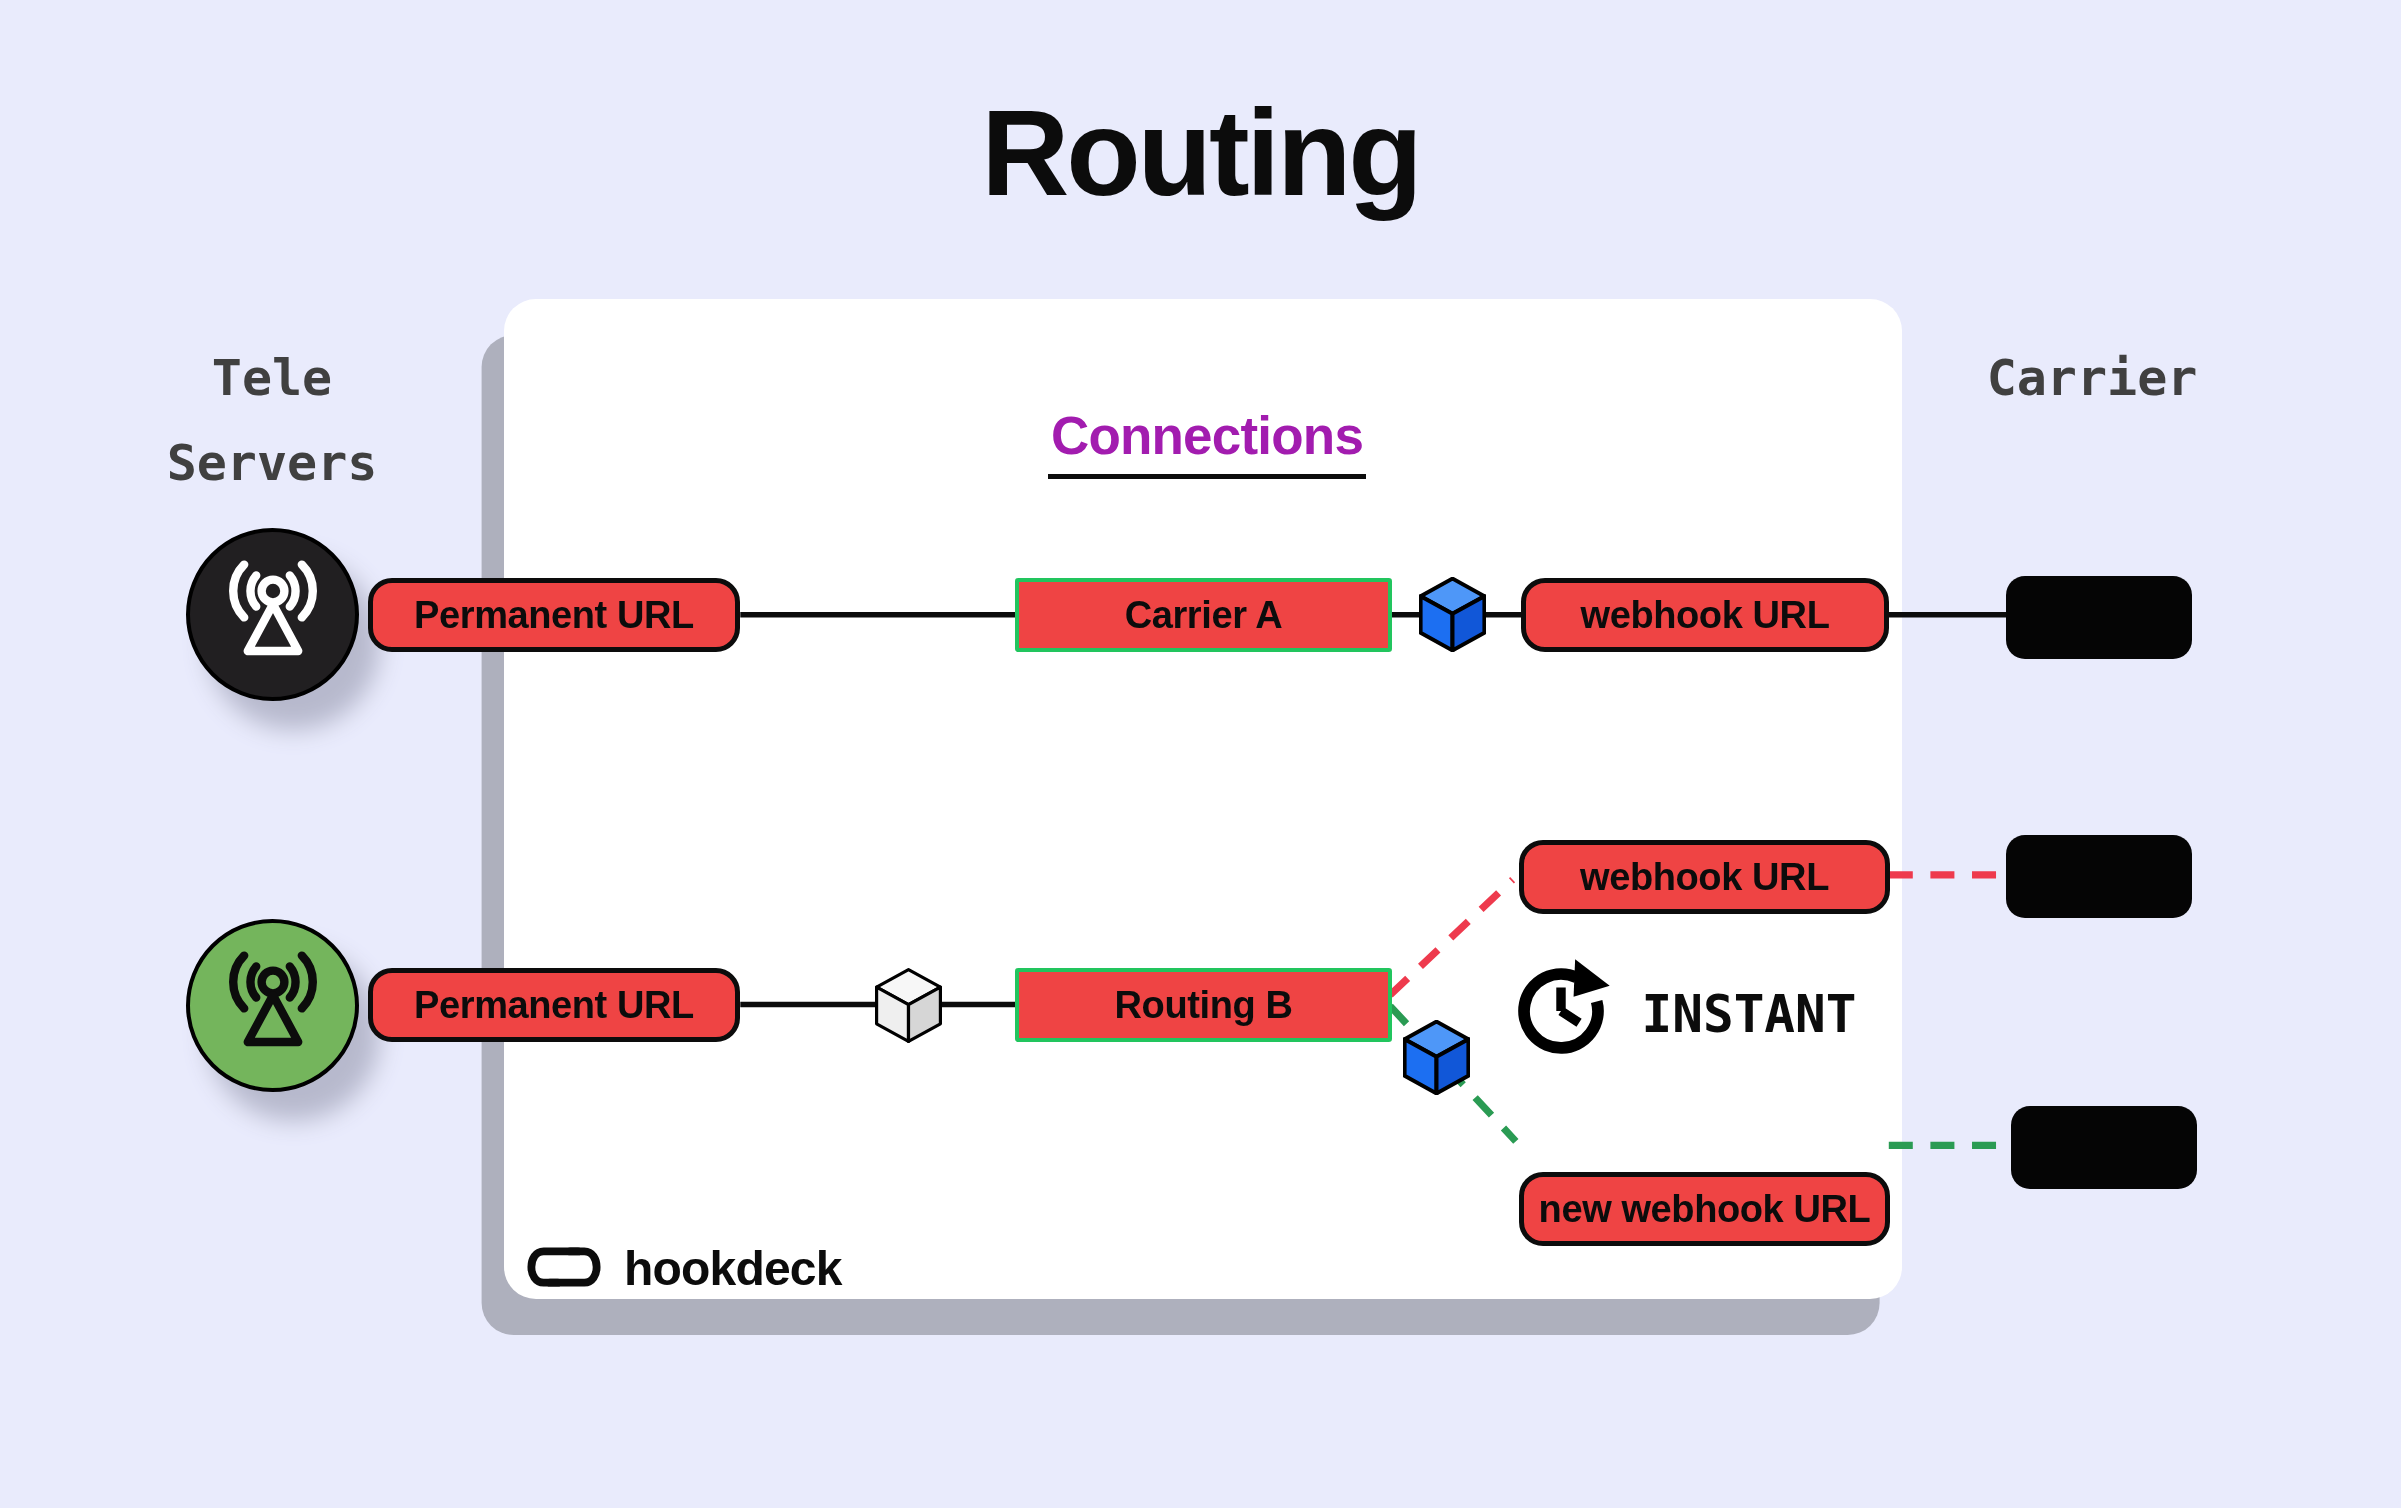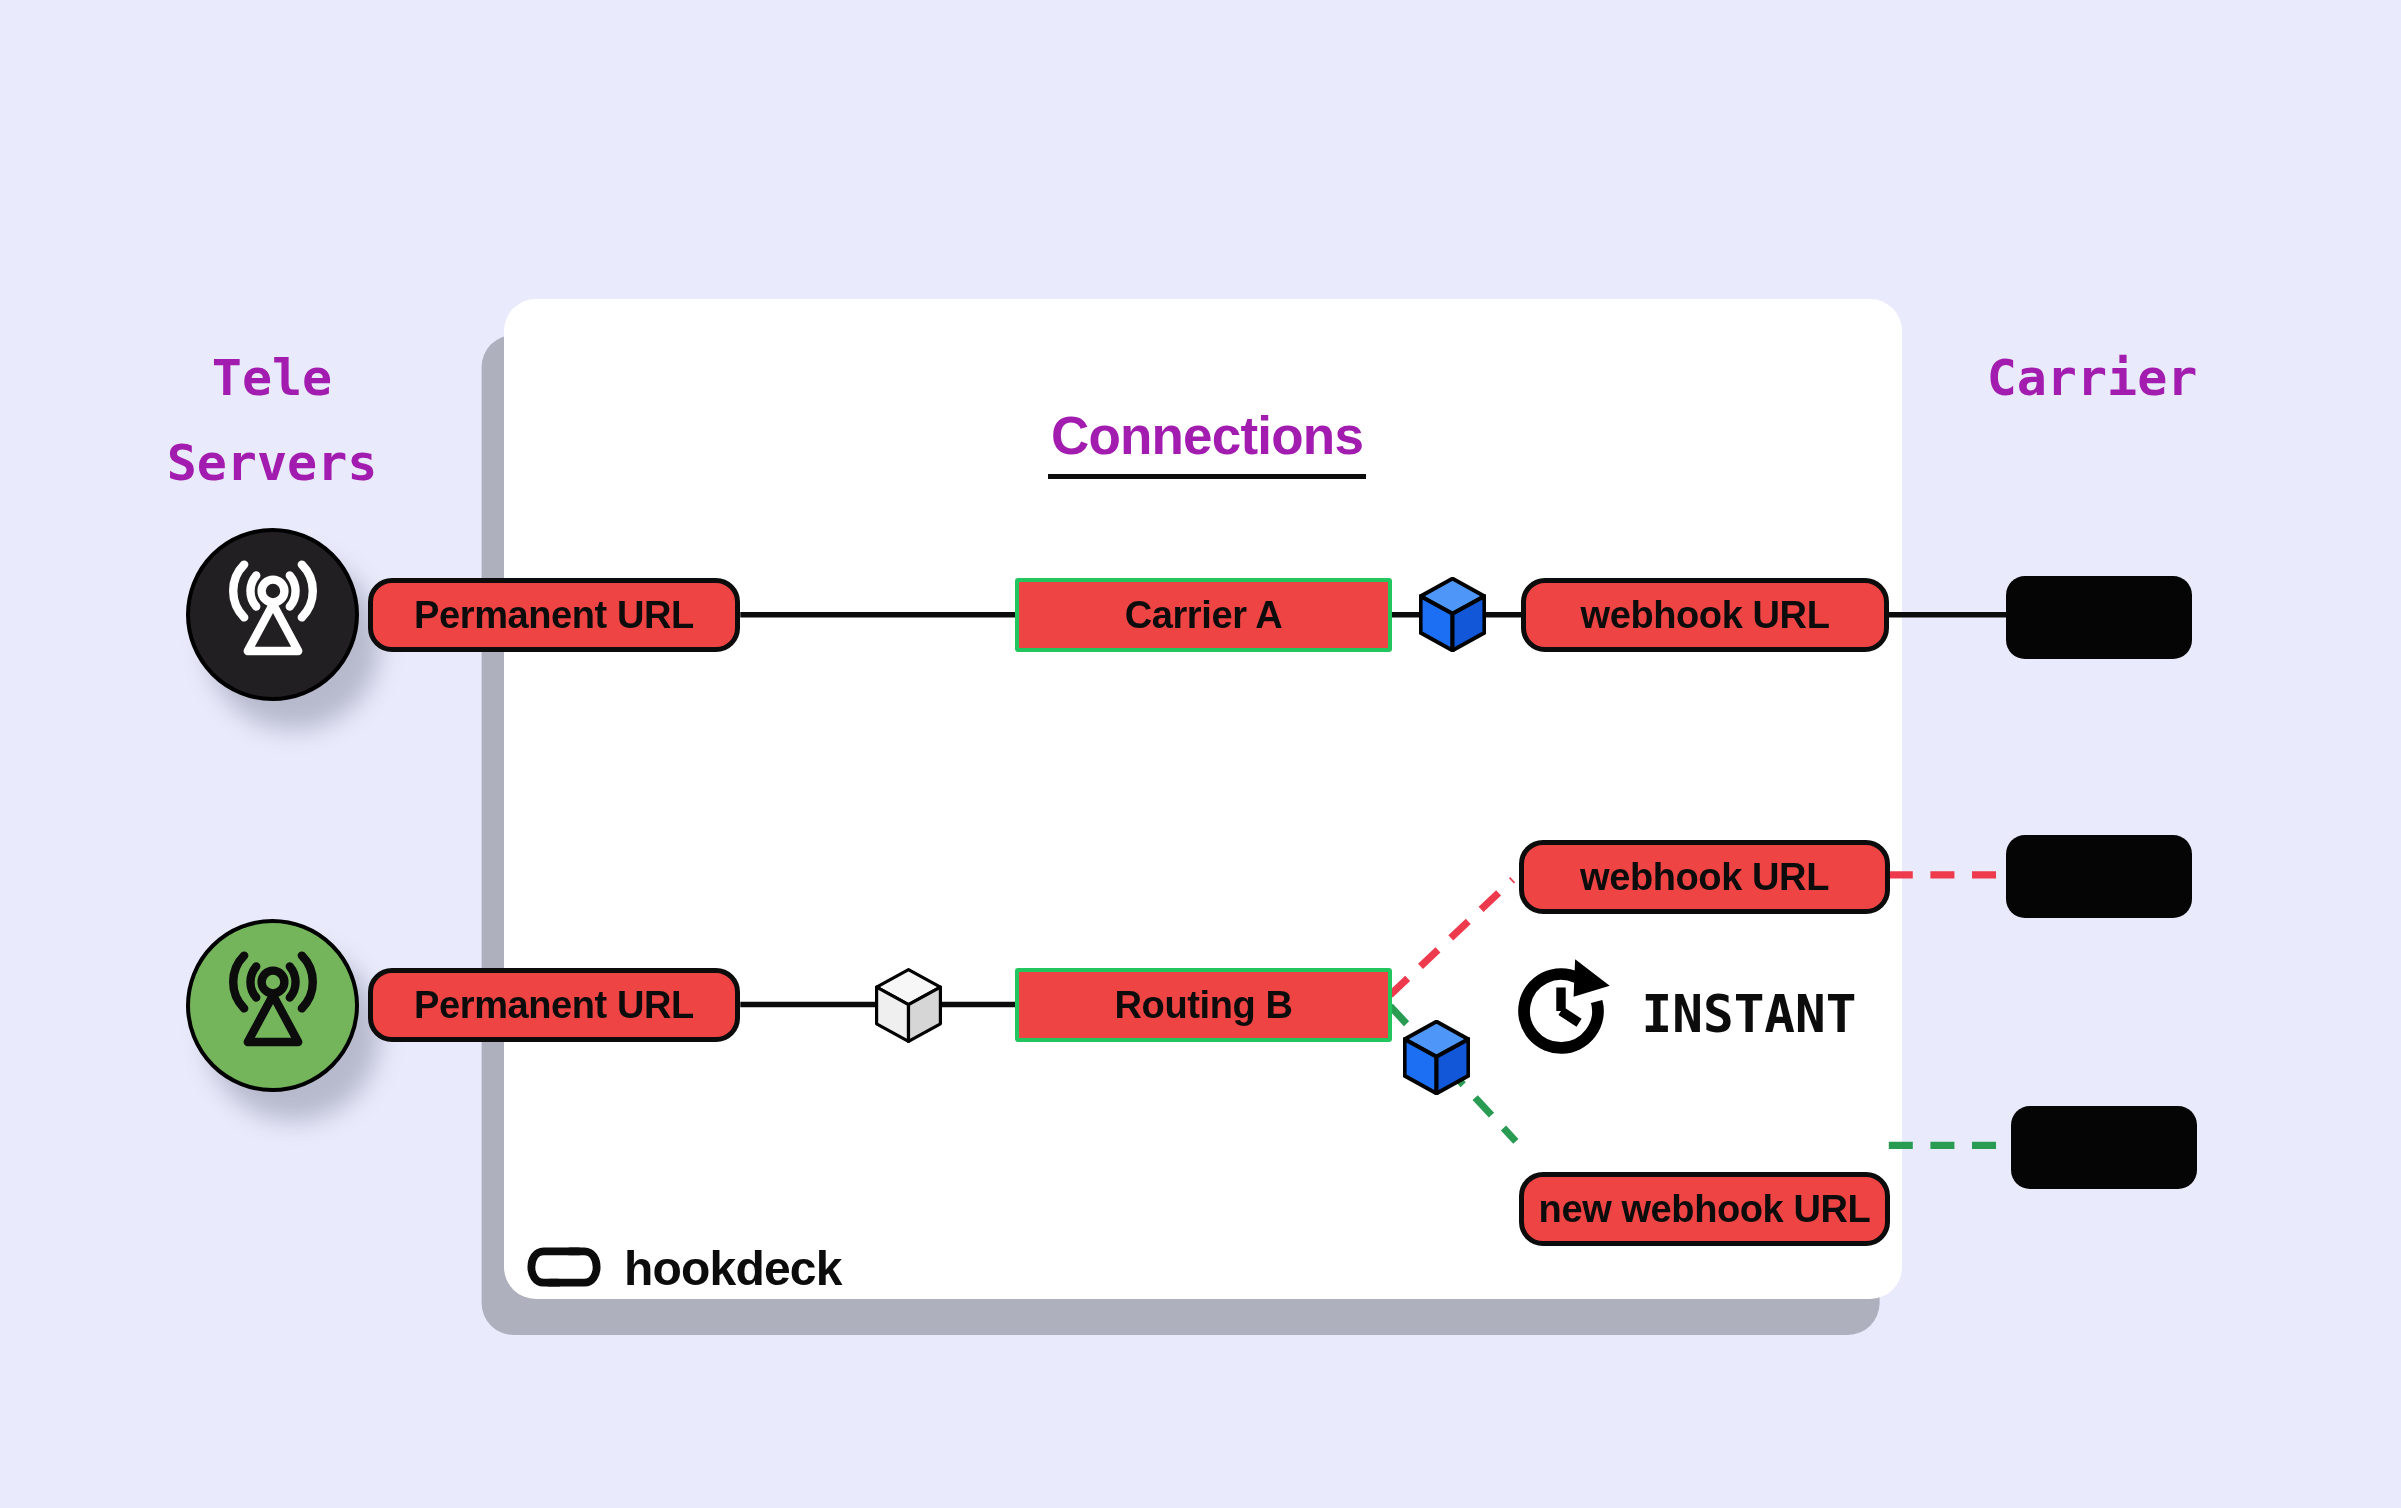--- a/index.html
+++ b/index.html
@@ -10,21 +10,21 @@
   .title{left:0;right:0;top:83px;text-align:center;font-size:122px;font-weight:800;
          letter-spacing:-3.2px;color:#0c0c0c;z-index:4;}
   
   .card{left:504px;top:299px;width:1398px;height:1000px;background:var(--card,#fff);
         border-radius:32px;box-shadow:-22.4px 36px 0 var(--card-shadow,#aeb0bd);z-index:1;}
   .connections{left:1027px;top:405px;width:360px;text-align:center;z-index:3;}
   .connections span{display:inline-block;font-size:53px;font-weight:800;color:#a21caf;
         border-bottom:5.6px solid #0c0c0c;padding:0 3.2px 8px;letter-spacing:-0.8px;}
   
   .mono-label{width:368px;text-align:center;font-family:"DejaVu Sans Mono",monospace;
-        font-weight:bold;font-size:50px;line-height:85px;color:#a21caf;z-index:3;}
+        font-weight:bold;font-size:50px;line-height:85px;color:#404040;z-index:3;}
   
   #wires{left:0;top:0;z-index:2;}
   
   .node{box-sizing:border-box;background:#ef4444;display:flex;align-items:center;justify-content:center;
         font-weight:700;font-size:38px;color:#0c0c0c;z-index:3;letter-spacing:-0.4px;}
   .pill{border:5.6px solid #0c0c0c;border-radius:24px;}
   .rect{border:4px solid #22c55e;border-radius:3.2px;}
   
   .carrier-circle{width:173px;height:173px;border-radius:50%;border:4px solid #000;
         box-sizing:border-box;display:flex;align-items:center;justify-content:center;
@@ -39,20 +39,21 @@
   .icon-svg{display:block;z-index:3;position:absolute;}
   .instant{left:1633px;top:985px;width:232px;text-align:center;
         font-family:"DejaVu Sans Mono",monospace;font-weight:bold;font-size:51px;color:#0c0c0c;z-index:3;}
   .brand{left:624px;top:1241px;font-size:48px;font-weight:700;color:#0c0c0c;z-index:3;letter-spacing:-0.8px;}
 </style>
 </head>
 <body>
 
 <div id="canvas">
 
+  <div class="abs title">Routing</div>
 
   <div class="abs card"></div>
   <div class="abs connections">
     <span>Connections</span>
   </div>
 
   <div class="abs mono-label" style="left:88px;top:336px;">
     <div>Tele</div>
     <div>Servers</div>
   </div>

